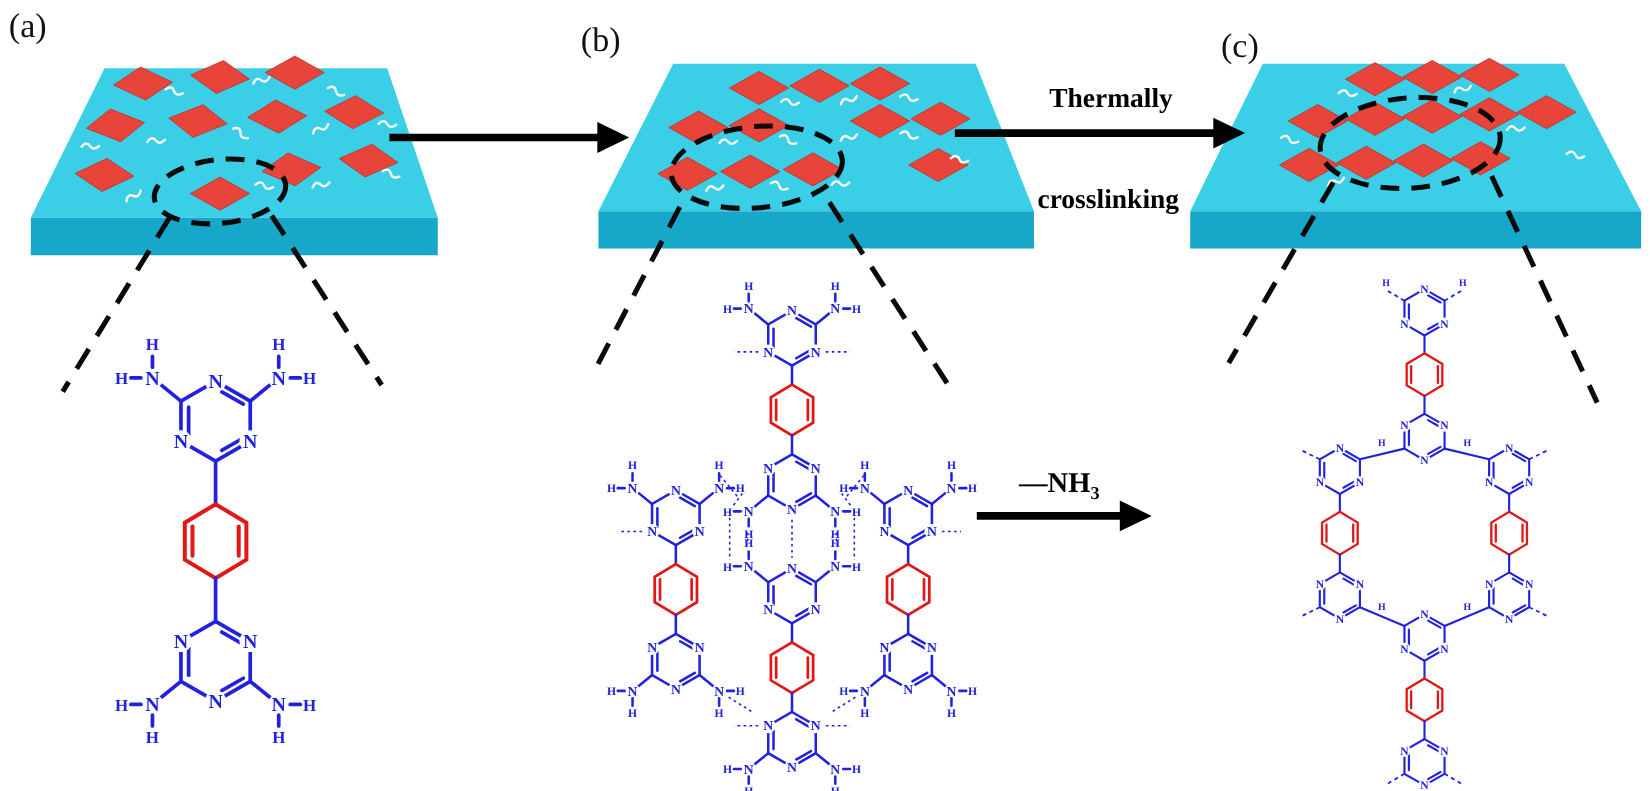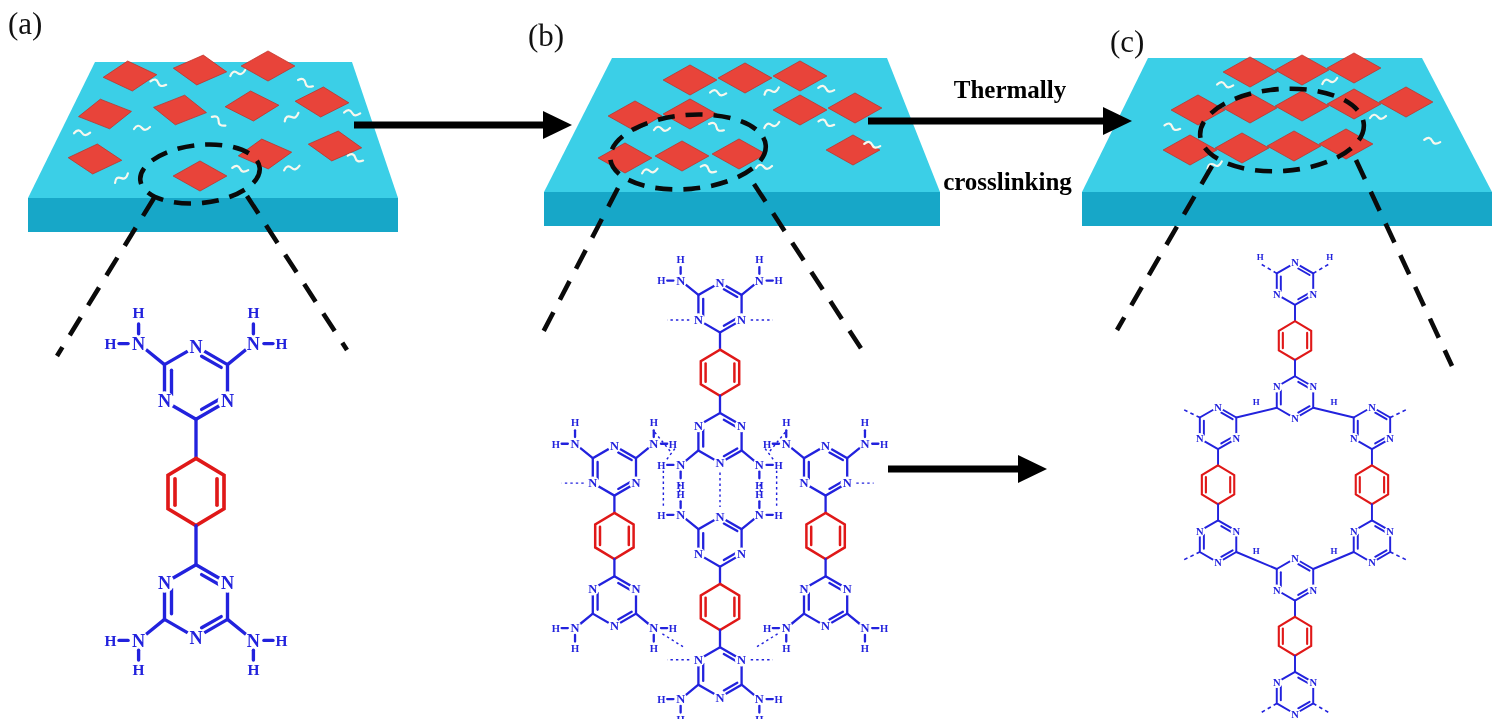--- a/index.html
+++ b/index.html
@@ -328,14 +328,15 @@
     <polygon class="arrowhead" points="1018,455 1047,469 1018,483"></polygon>
   </g>
 </svg>
 
 <div class="panel-label" style="left:8px;top:6px;">(a)</div>
 <div class="panel-label" style="left:528px;top:18px;">(b)</div>
 <div class="panel-label" style="left:1110px;top:24px;">(c)</div>
 
 <div class="arrow-label" style="left:905px;top:76px;width:210px;font-family:Liberation Serif, serif;">Thermally</div>
 <div class="arrow-label" style="left:895px;top:144px;width:225px;margin-top:24px;">crosslinking</div>
+<div class="arrow-label" style="left:888px;top:424px;width:150px;font-size:26px;"><span>—NH</span><sub>3</sub></div>
 
 </div>
 
 </body></html>

